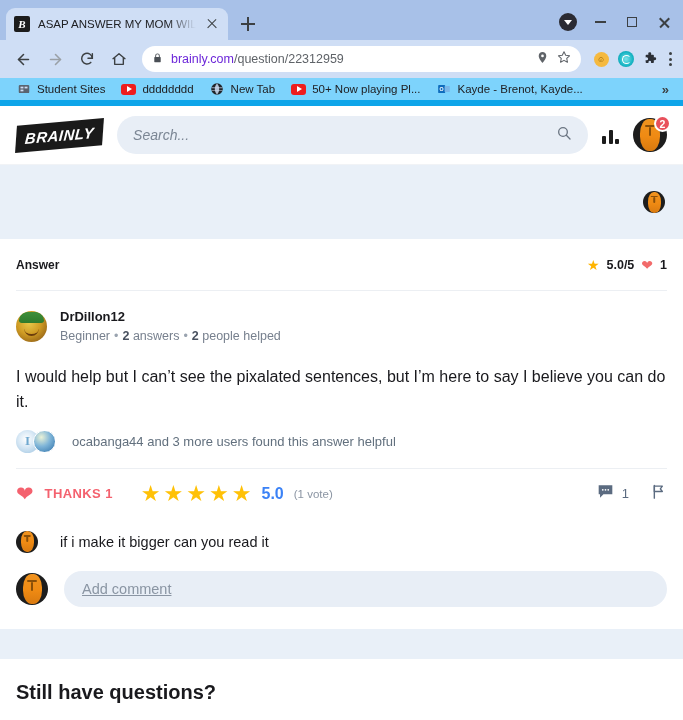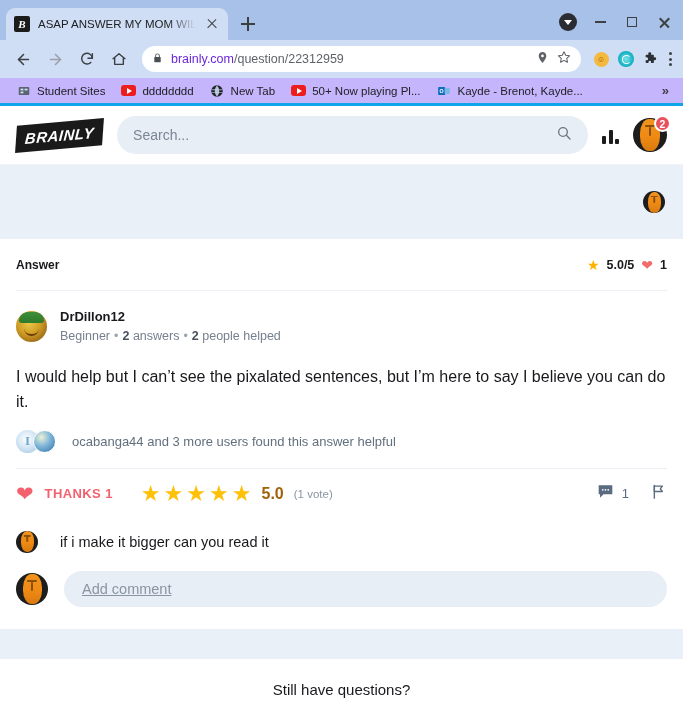--- a/index.html
+++ b/index.html
@@ -114,23 +114,23 @@
     display:flex; align-items:center; justify-content:center;
   }
   .dot-teal::after {
     content:""; width: 7px; height: 7px; border-radius: 50%;
     border: 1.6px solid #ffffff; border-right-color: transparent;
   }
   .kebab { display: flex; flex-direction: column; gap: 2.2px; padding: 3px; cursor: pointer; }
   .kebab span { width: 3px; height: 3px; border-radius: 50%; background: #3c4043; display: block; }
 
   .bookmarks {
-    height: 28px; background: #c4b5fd;
+    height: 28px; background: #7dd3fc;
     display: flex; align-items: center; padding: 0 8px; gap: 0px;
-    border-bottom: 3px solid #0ea5e9;
+    border-bottom: 6px solid #0ea5e9;
   }
   .bm {
     display: flex; align-items: center; gap: 6px;
     padding: 3px 8px; border-radius: 4px; cursor: pointer;
     font-size: 11.5px; color: #202124; white-space: nowrap;
   }
   .bm-ico { width: 15px; height: 15px; flex: 0 0 15px; display:flex; align-items:center; justify-content:center; }
   .yt {
     width: 15px; height: 11px; background: #ee1d1d; border-radius: 3px;
     display: flex; align-items: center; justify-content: center;
@@ -149,21 +149,21 @@
     background: #1a1a1a; color: #ffffff;
     font-family: "Liberation Sans", sans-serif;
     font-weight: bold; font-size: 15px; letter-spacing: .5px;
     padding: 5px 9px; transform: skewY(-5deg) skewX(-4deg);
     font-style: italic;
   }
   .bn-search {
     flex: 1 1 auto; height: 38px; background: #e8eef6; border-radius: 19px;
     display: flex; align-items: center; padding: 0 16px; cursor: text;
   }
-  .bn-search-ph { font-size: 14px; color: #7b8694; flex: 1 1 auto; }
+  .bn-search-ph { font-size: 14px; color: #7b8694; flex: 1 1 auto; font-style: italic; }
   .bn-stats { cursor: pointer; display: flex; align-items: flex-end; gap: 2.5px; height: 18px; }
   .bn-stats i { display: block; width: 4px; background: #1c1c1c; border-radius: 1px; }
   .bn-avatar-wrap { position: relative; width: 34px; height: 34px; cursor: pointer; }
   .bn-avatar {
     width: 34px; height: 34px; border-radius: 50%; overflow: hidden;
     background: #1d1d1d; display:flex; align-items:center; justify-content:center;
   }
   .av-inner {
     width: 20px; height: 32px; border-radius: 45%;
     background: linear-gradient(180deg,#f0931f 0%, #ef8a13 55%, #d97a10 100%);
@@ -251,21 +251,21 @@
 
   .actions-row { display: flex; align-items: center; padding: 14px 0; }
   .thanks-btn { display: flex; align-items: center; gap: 11px; cursor: pointer; }
   .thanks-heart { color: #f4616e; font-size: 21px; line-height: 1; }
   .thanks-label { font-size: 13px; font-weight: bold; color: #f4616e; letter-spacing: .4px; }
   .thanks-label .cnt { color: #f4616e; }
 
   .rate-group { display: flex; align-items: center; gap: 10px; margin-left: 28px; }
   .stars { display: flex; gap: 3px; cursor: pointer; }
   .stars span { color: #ffc107; font-size: 22px; line-height: 1; }
-  .rate-val { font-size: 16px; font-weight: bold; color: #a16207; }
+  .rate-val { font-size: 16px; font-weight: bold; color: #3b82f6; }
   .rate-votes { font-size: 11.5px; color: #8b95a3; }
 
   .actions-right { margin-left: auto; display: flex; align-items: center; gap: 22px; }
   .cmt-btn { display: flex; align-items: center; gap: 8px; cursor: pointer; color: #5b6b80; }
   .cmt-count { font-size: 13px; color: #5b6b80; }
   .flag-btn { cursor: pointer; color: #5b6b80; display: flex; }
 
   .comment-list { padding: 4px 0 0; }
   .comment-item { display: flex; align-items: center; gap: 22px; padding: 8px 0 10px; }
   .c-av { width: 22px; height: 22px; border-radius: 50%; flex: 0 0 22px; background:#1d1d1d; overflow:hidden; display:flex; align-items:center; justify-content:center;}
@@ -278,21 +278,21 @@
   .ac-av { width: 32px; height: 32px; border-radius: 50%; flex: 0 0 32px; background:#1d1d1d; overflow:hidden; display:flex; align-items:center; justify-content:center;}
   .ac-av .av-inner { width: 19px; height: 30px; }
   .add-comment-input {
     flex: 1 1 auto; height: 36px; background: #e8eef6; border-radius: 18px;
     display: flex; align-items: center; padding: 0 18px; cursor: text;
   }
   .add-comment-ph { font-size: 14.5px; color: #8a95a3; text-decoration: underline; }
 
   .gap-band { height: 30px; background: #e9f0f8; }
   .still-sec { background: #ffffff; padding: 22px 16px 0; }
-  .still-title { font-size: 15px; font-weight: normal; color: #19191d; text-align: center; }
+  .still-title { font-size: 20px; font-weight: bold; color: #19191d; }
 </style>
 </head>
 <body>
 
 <div class="browser">
 
   <div class="tabstrip">
     <div class="tab">
       <div class="tab-favicon">B</div>
       <div class="tab-title">ASAP ANSWER MY MOM WILL G</div>

